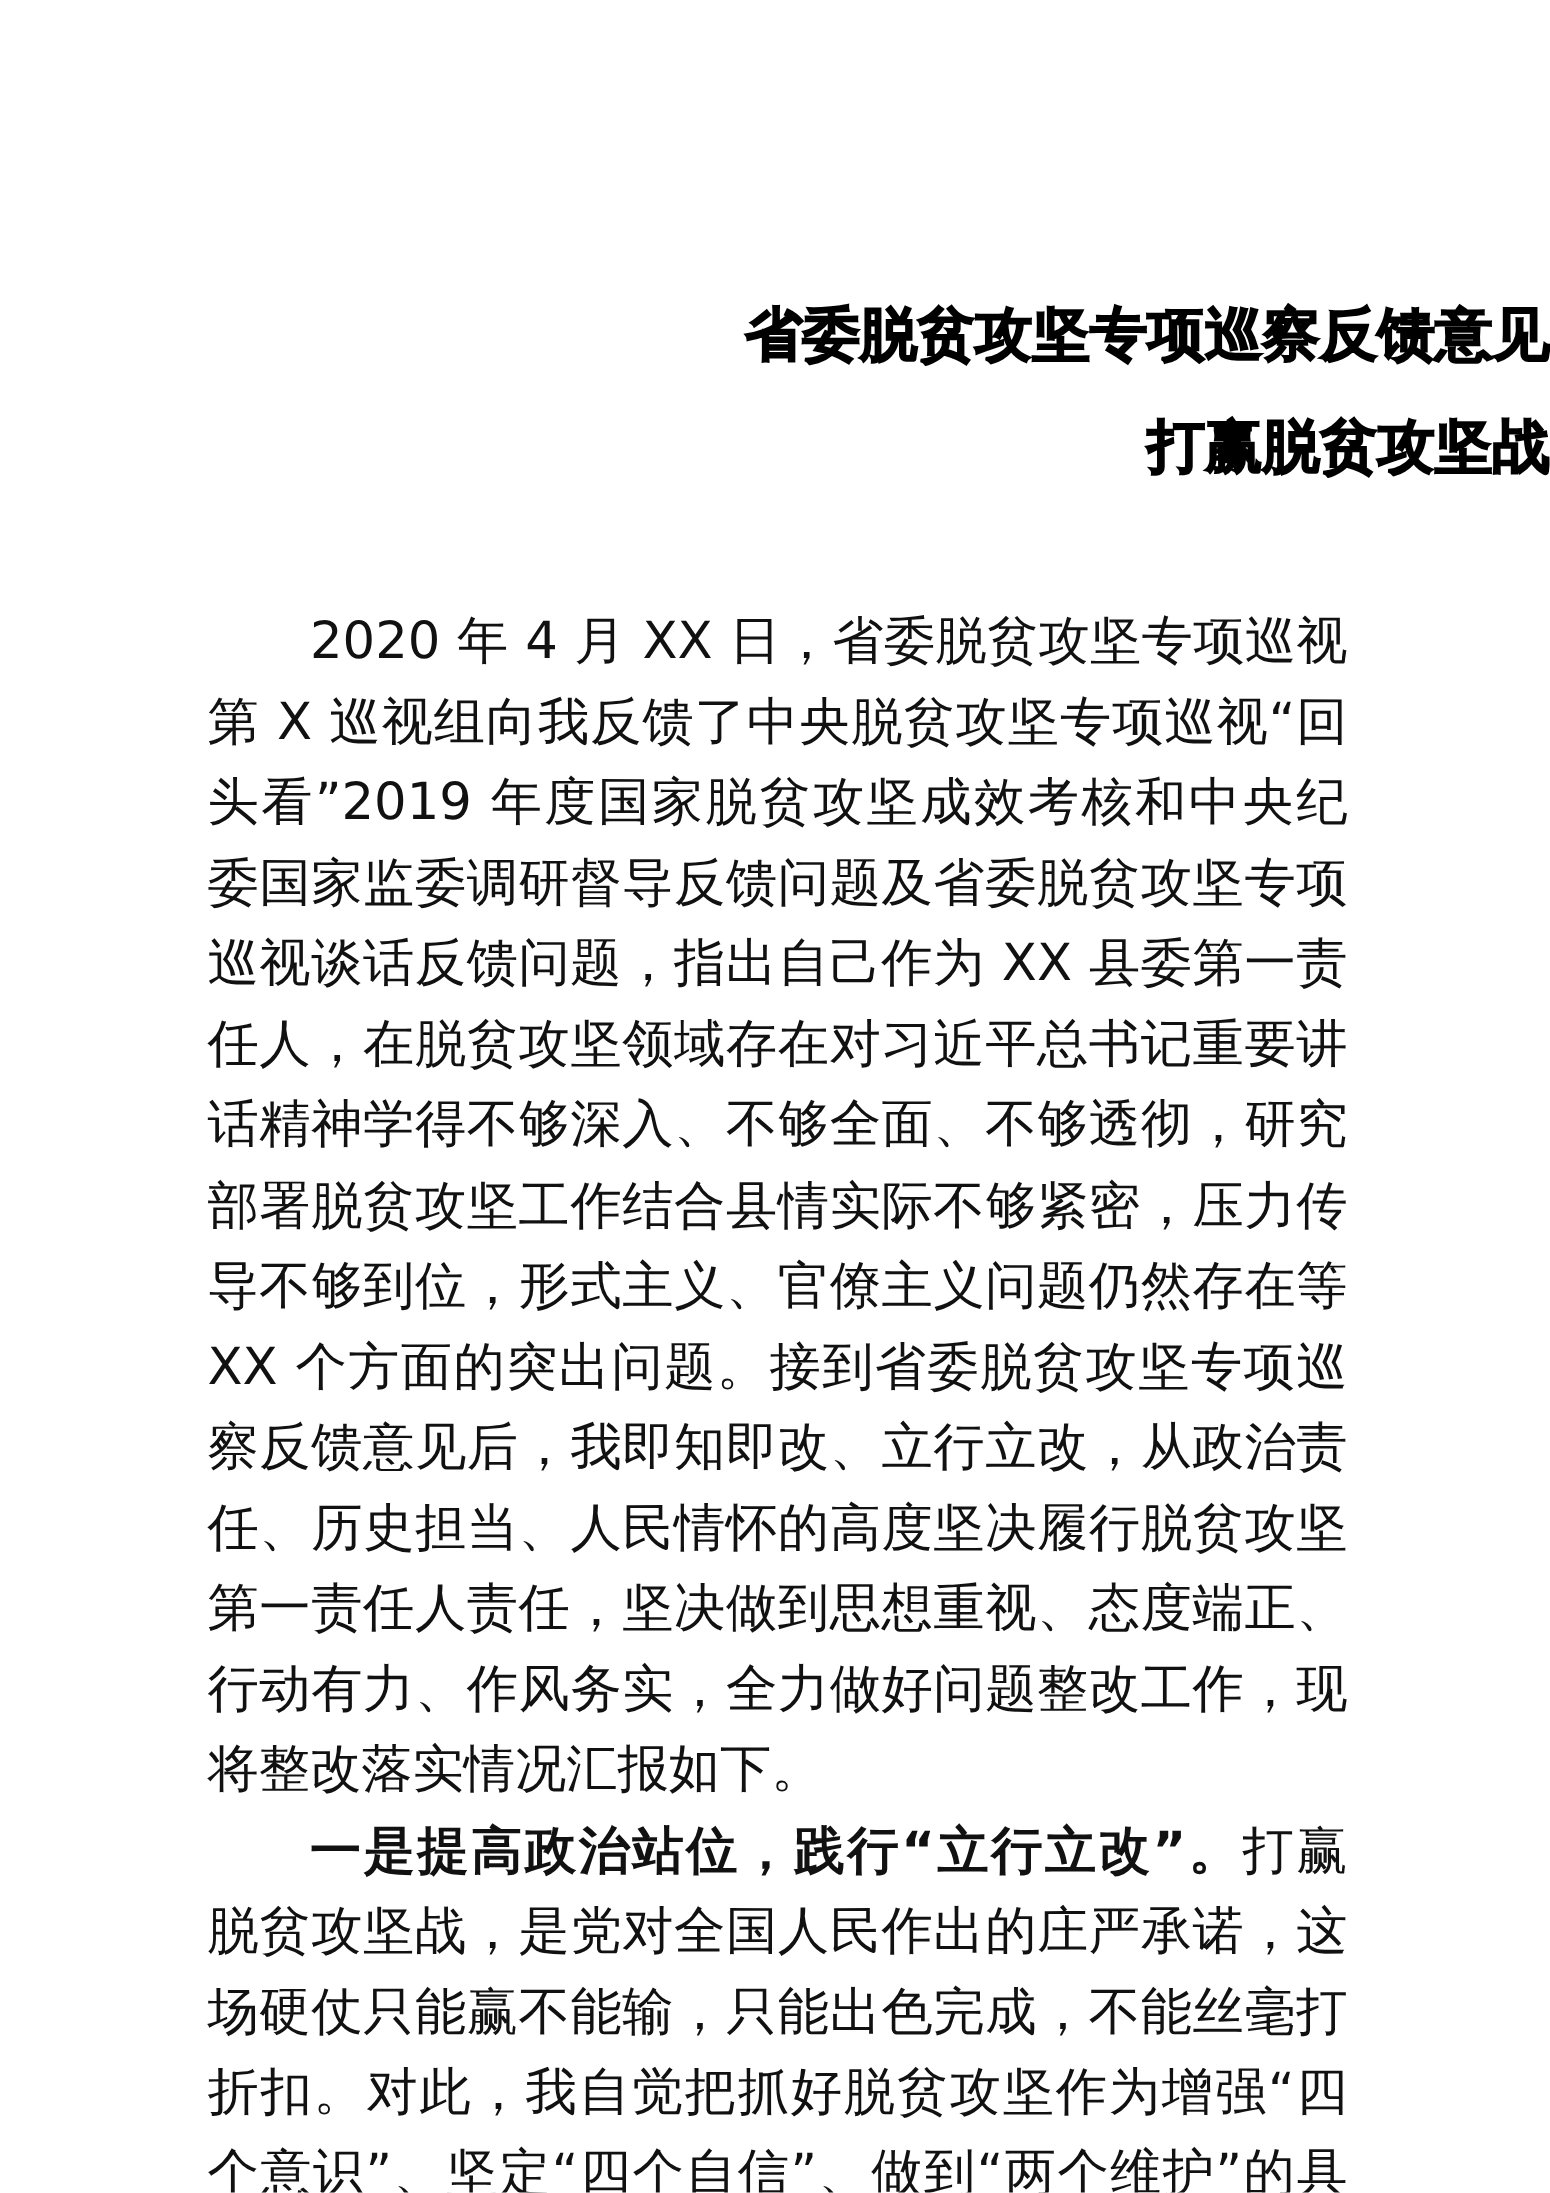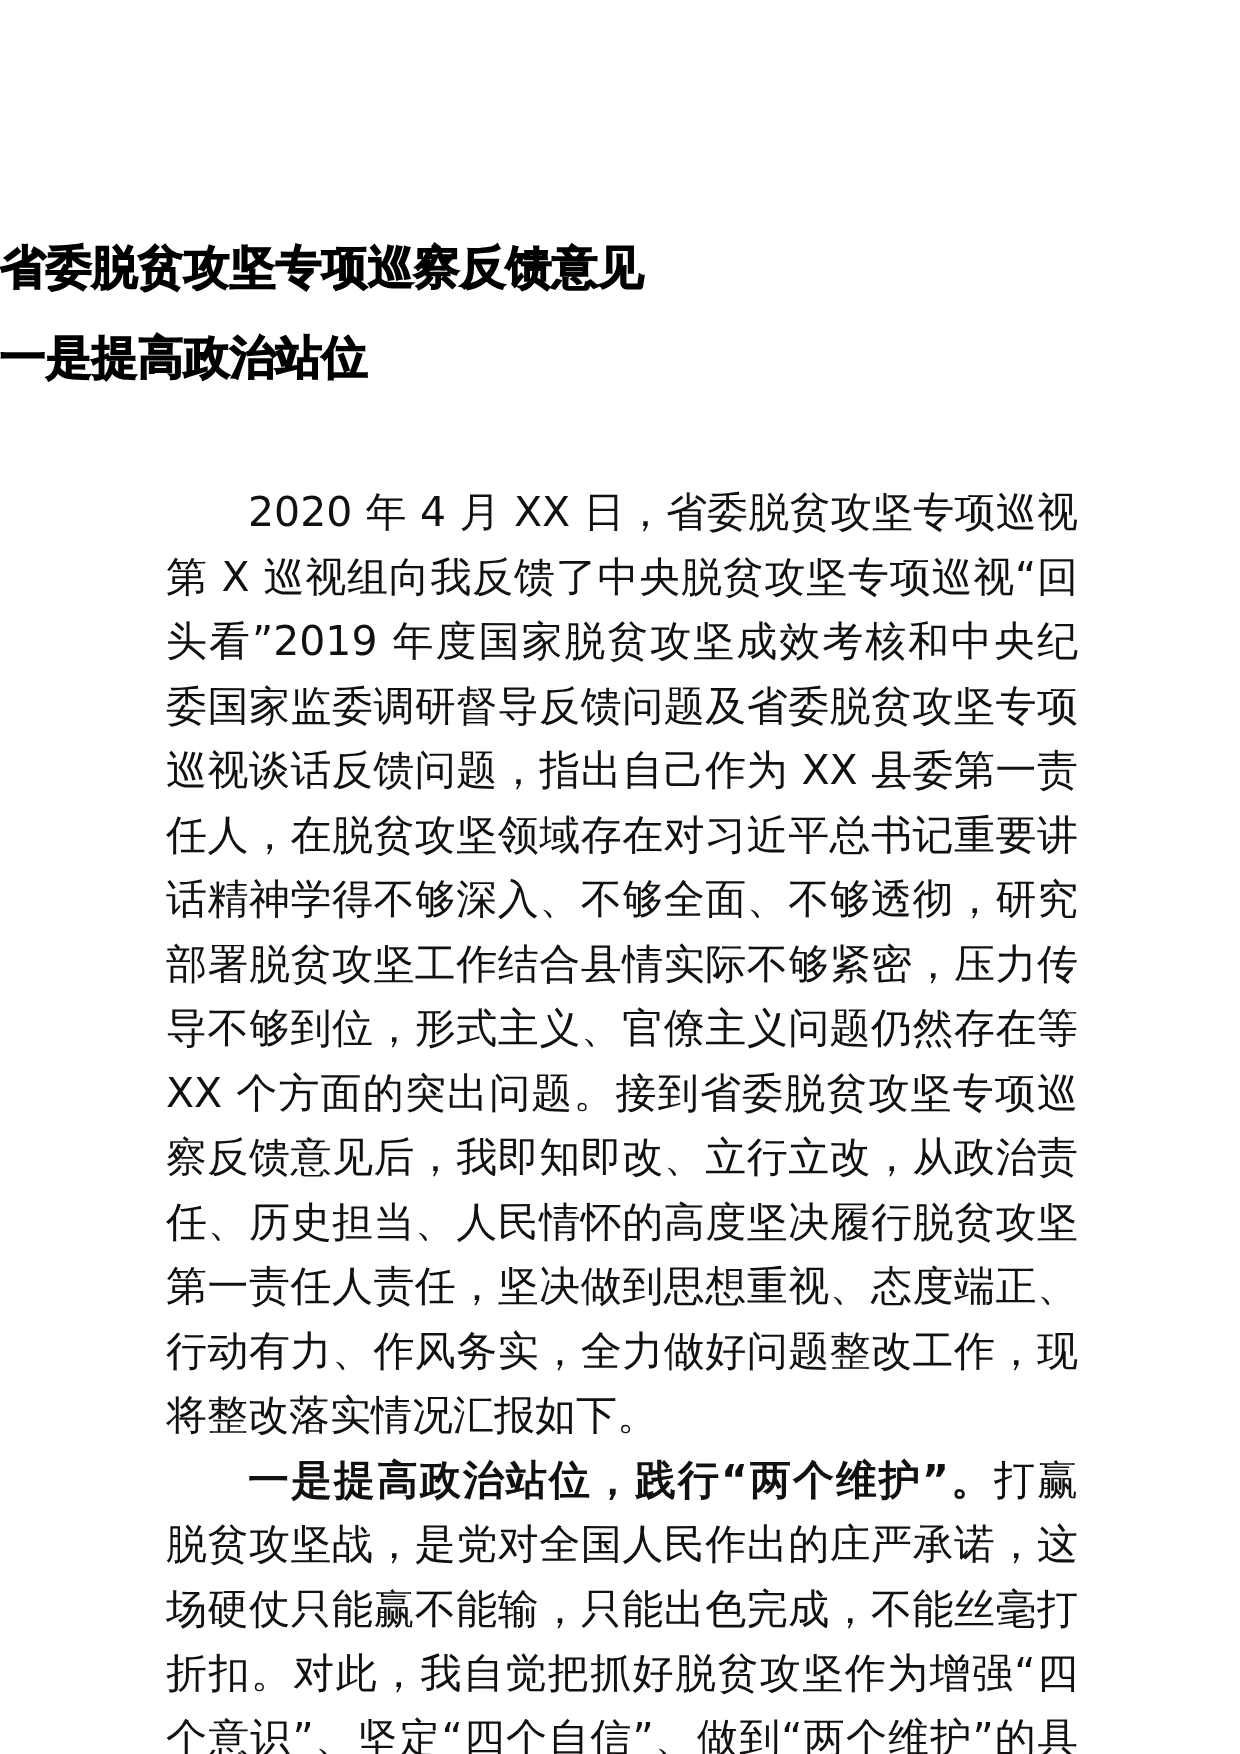--- a/index.html
+++ b/index.html
@@ -21,21 +21,21 @@
       top: 0;
       width: 1240px;
       height: 1754px;
       background: #ffffff;
     }
     .title-block {
       position: absolute;
       left: 0;
       top: 222px;
       width: 1240px;
-      text-align: left;
+      text-align: right;
     }
     .title-line {
       display: block;
       font-family: "DejaVu Sans", "Liberation Sans", sans-serif;
       font-weight: 900;
       font-size: 46px;
       line-height: 90px;
       letter-spacing: 0px;
       -webkit-text-stroke: 1.4px #000;
       color: #000;
@@ -61,21 +61,21 @@
       font-weight: bold;
     }
   </style>
 </head>
 <body>
 
 <div class="page">
 
   <div class="title-block">
     <span class="title-line">省委脱贫攻坚专项巡察反馈意见</span>
-    <span class="title-line">一是提高政治站位</span>
+    <span class="title-line">打赢脱贫攻坚战</span>
   </div>
 
   <div class="body-block">
     <p class="para"><span class="lead"></span><span>2020 年 4 月 XX 日，省委脱贫攻坚专项巡视第 X 巡视组向我反馈了中央脱贫攻坚专项巡视“回头看”2019 年度国家脱贫攻坚成效考核和中央纪委国家监委调研督导反馈问题及省委脱贫攻坚专项巡视谈话反馈问题，指出自己作为 XX 县委第一责任人，在脱贫攻坚领域存在对习近平总书记重要讲话精神学得不够深入、不够全面、不够透彻，研究部署脱贫攻坚工作结合县情实际不够紧密，压力传导不够到位，形式主义、官僚主义问题仍然存在等 XX 个方面的突出问题。接到省委脱贫攻坚专项巡察反馈意见后，我即知即改、立行立改，从政治责任、历史担当、人民情怀的高度坚决履行脱贫攻坚第一责任人责任，坚决做到思想重视、态度端正、行动有力、作风务实，全力做好问题整改工作，现将整改落实情况汇报如下。</span></p>
-    <p class="para"><span class="lead">一是提高政治站位，践行“两个维护”。</span><span>打赢脱贫攻坚战，是党对全国人民作出的庄严承诺，这场硬仗只能赢不能输，只能出色完成，不能丝毫打折扣。对此，我自觉把抓好脱贫攻坚作为增强“四个意识”、坚定“四个自信”、做到“两个维护”的具体行动，牢固树立“抓好精准扶贫就是最大任务”的</span></p>
+    <p class="para"><span class="lead">一是提高政治站位，践行“立行立改”。</span><span>打赢脱贫攻坚战，是党对全国人民作出的庄严承诺，这场硬仗只能赢不能输，只能出色完成，不能丝毫打折扣。对此，我自觉把抓好脱贫攻坚作为增强“四个意识”、坚定“四个自信”、做到“两个维护”的具体行动，牢固树立“抓好精准扶贫就是最大任务”的</span></p>
   </div>
 
 </div>
 
 </body></html>

